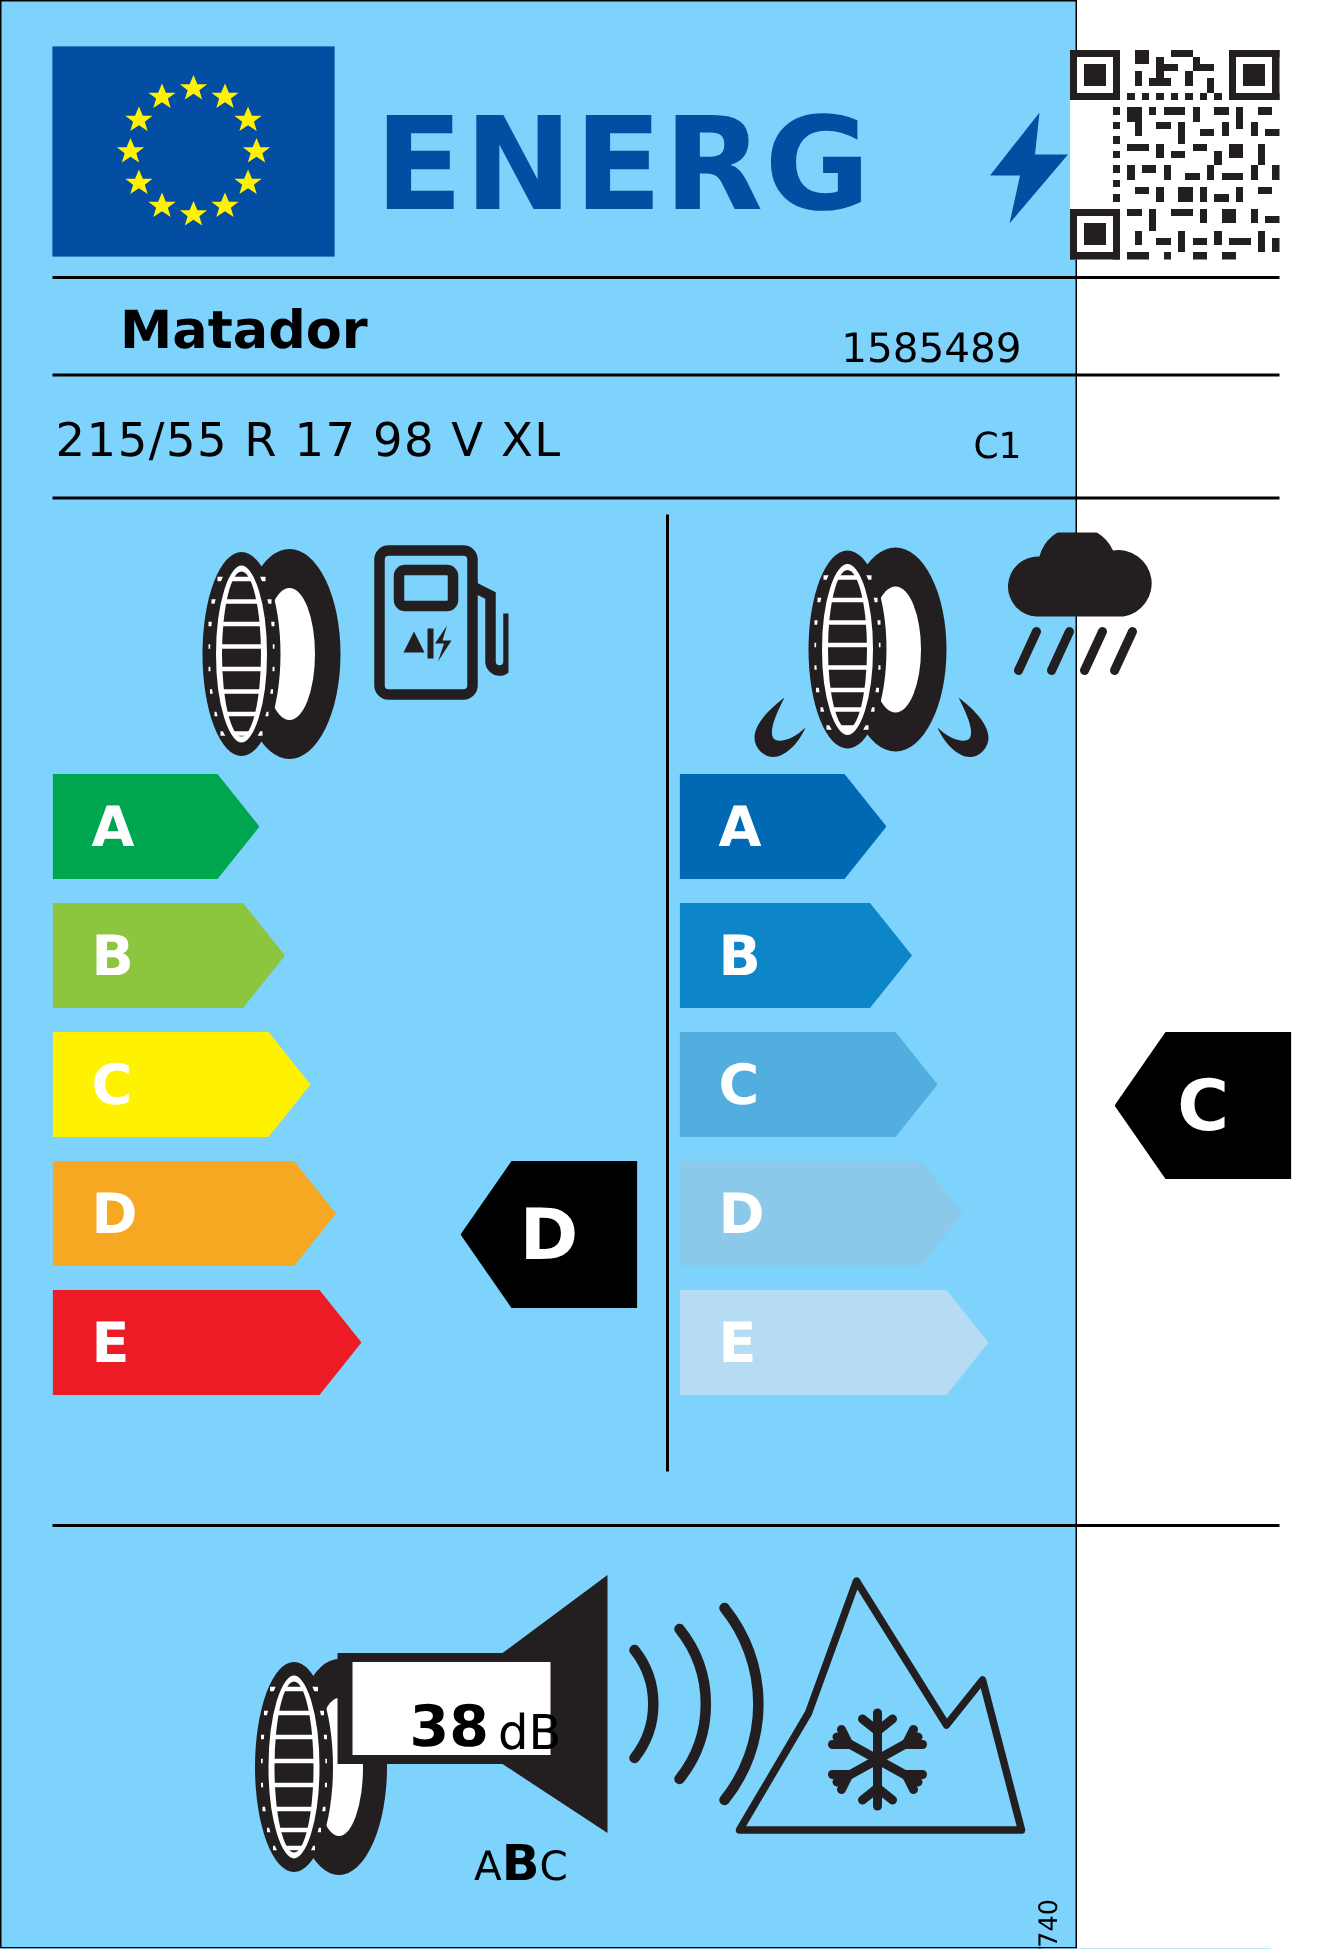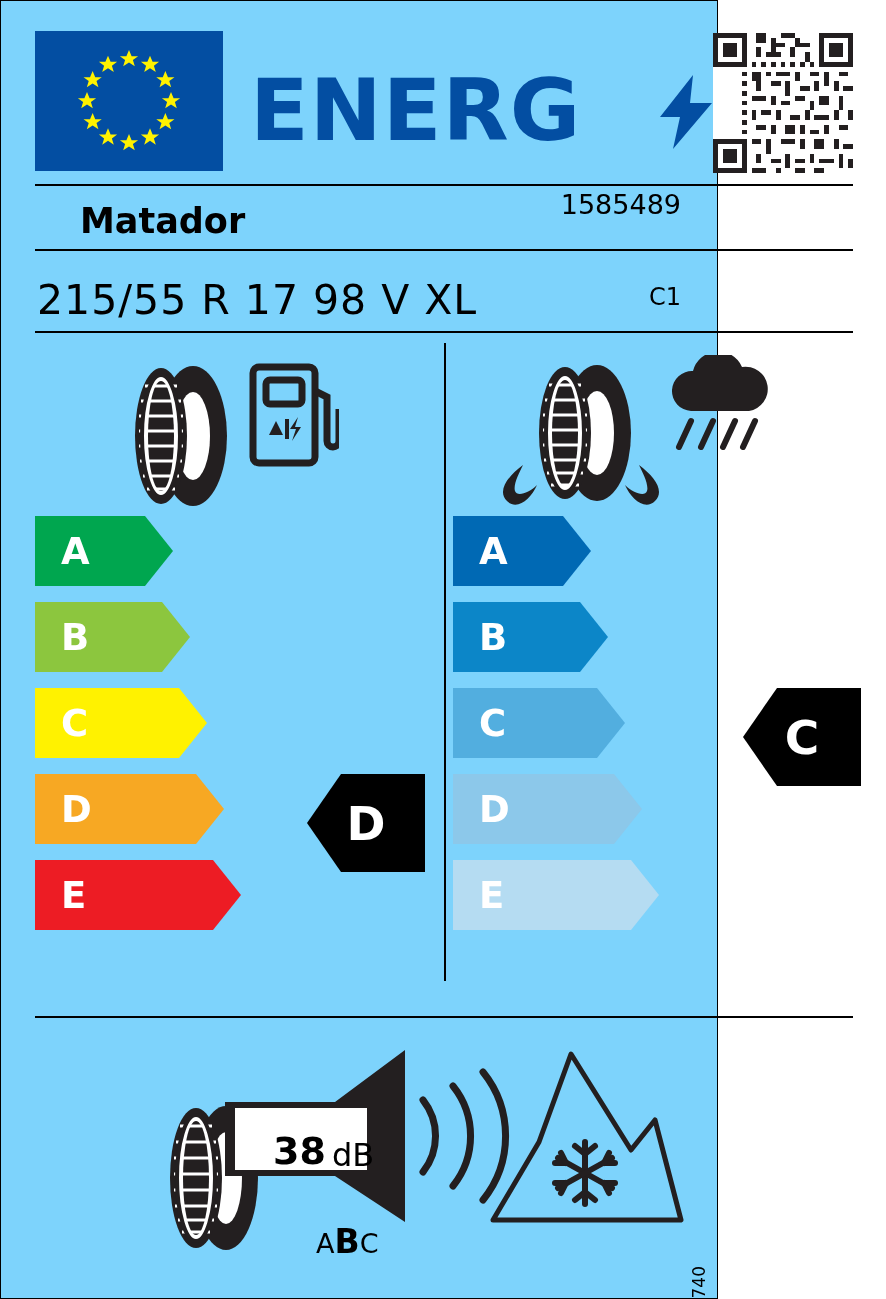--- a/index.html
+++ b/index.html
@@ -68,29 +68,29 @@
   
   .brand {
     position: absolute;
     left: 36px; top: 200px;
     font-size: 35px;
     font-weight: bold;
     margin-left: 43px;
   }
   .model-code {
     position: absolute;
-    right: 36px; top: 188px;
+    right: 36px; top: 216px;
     font-size: 27px;
     font-weight: normal;
   }
   
   .tyre-size {
     position: absolute;
     left: 36px; top: 275px;
-    font-size: 41px;
+    font-size: 31px;
     letter-spacing: 1px;
   }
   .tyre-class {
     position: absolute;
     right: 36px; top: 282px;
     font-size: 24px;
   }
 
   
   .col { position: absolute; top: 350px; }

